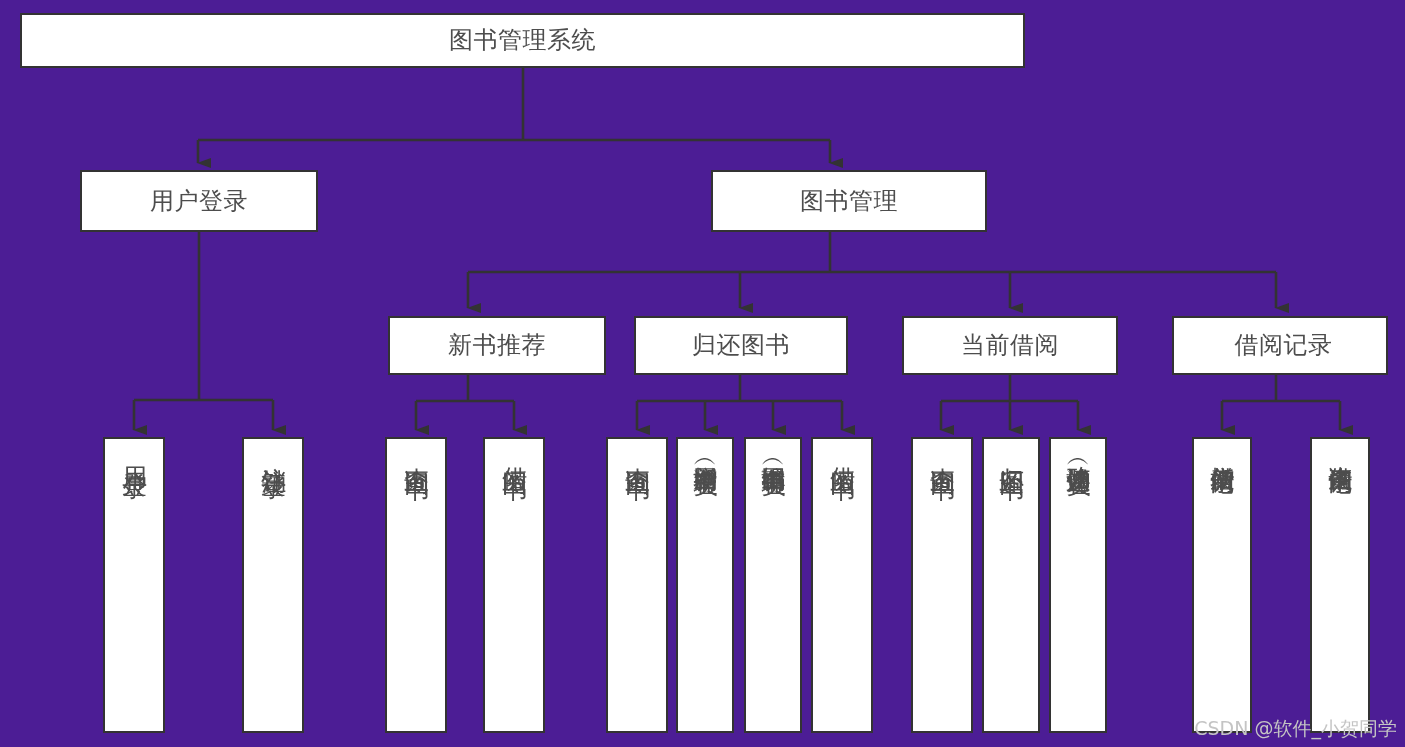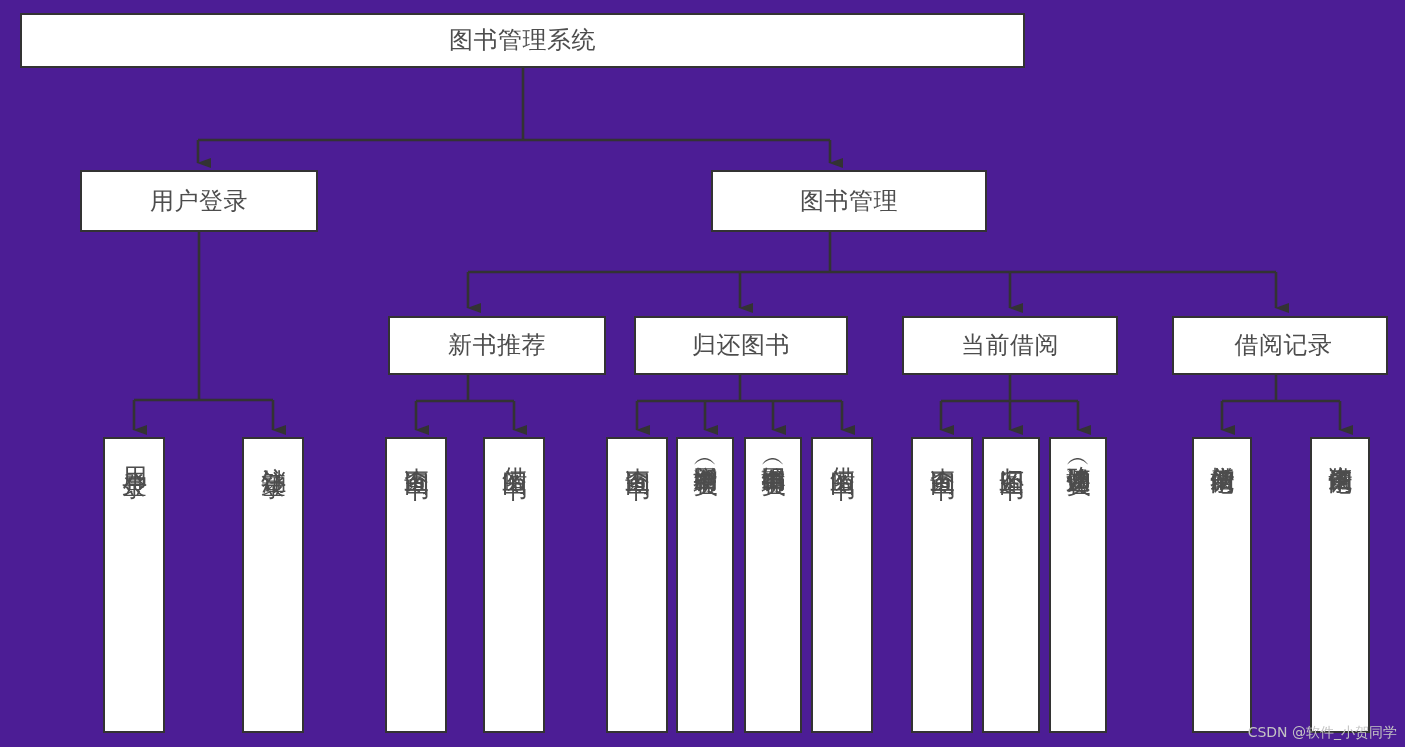--- a/index.html
+++ b/index.html
@@ -63,21 +63,21 @@
     white-space: nowrap;
   }
   .node-vertical.tall-text .label {
     font-size: 24px;
     letter-spacing: 1px;
   }
   #watermark {
     position: absolute;
     right: 8px;
     bottom: 5px;
-    font-size: 14px;
+    font-size: 19px;
     color: #c4c4c4;
     z-index: 5;
     white-space: nowrap;
     font-family: "DejaVu Sans", "Liberation Sans", sans-serif;
   }
 </style>
 </head>
 <body>
 
 <div id="diagram-root">

